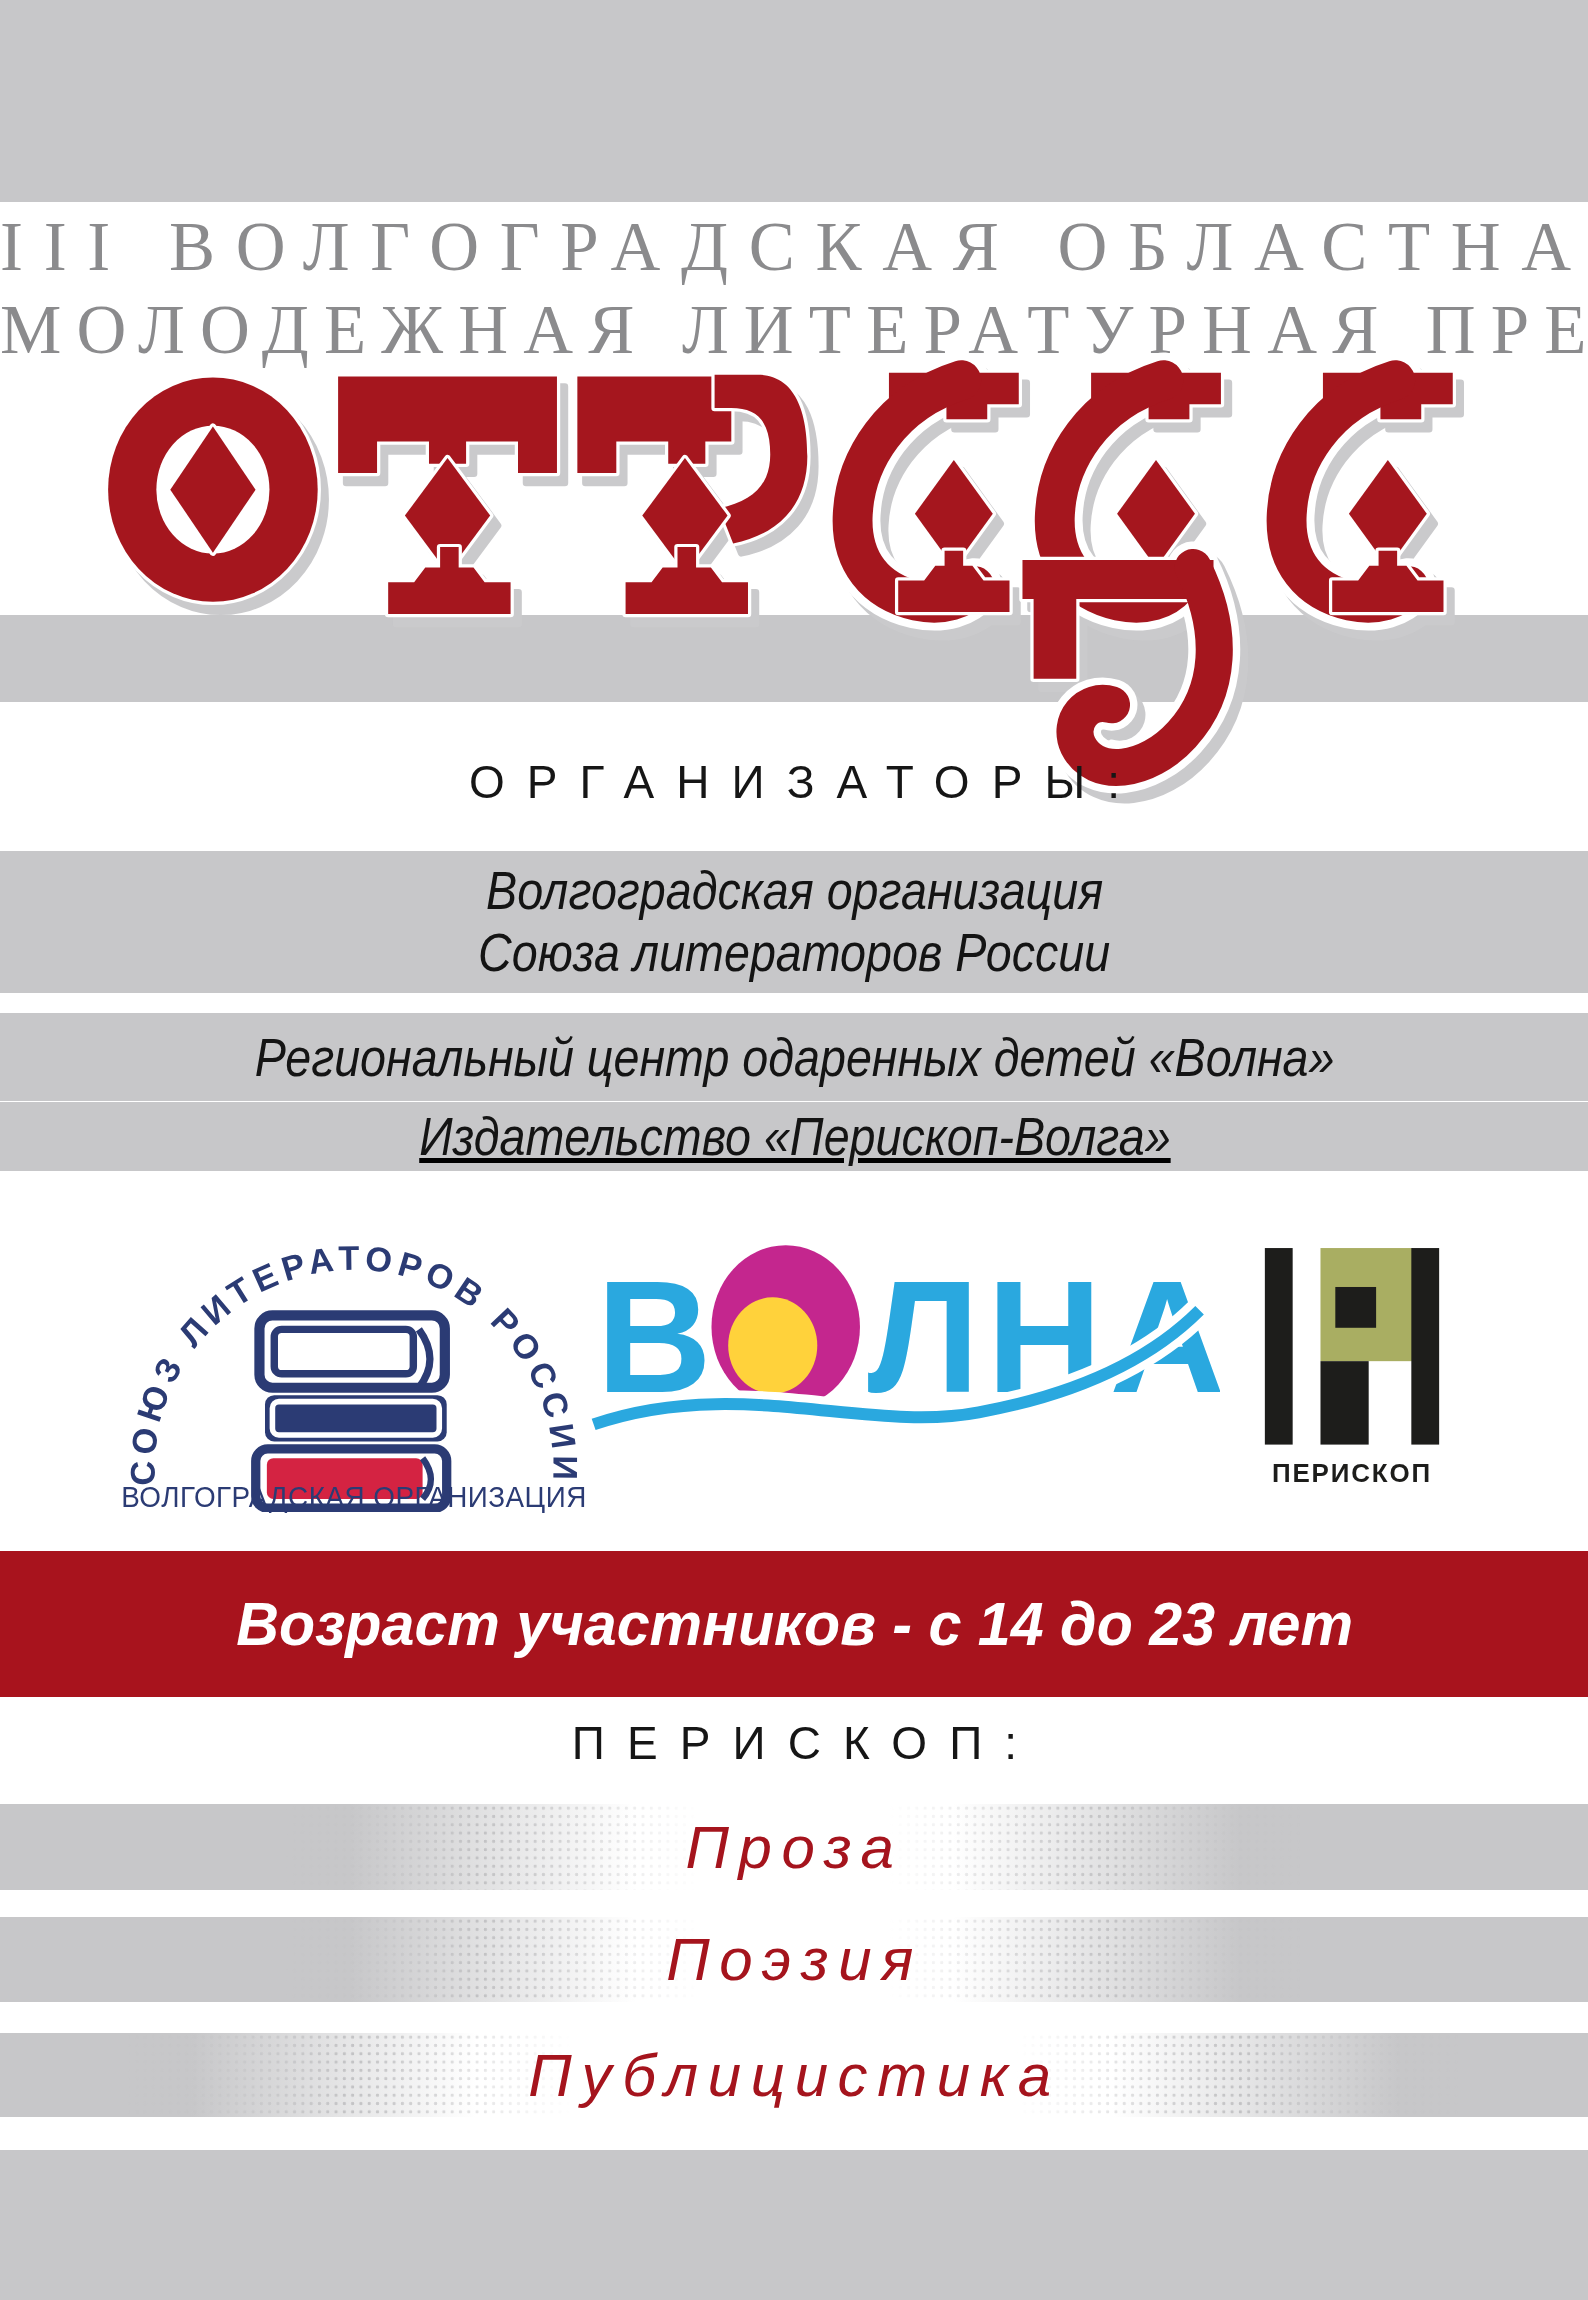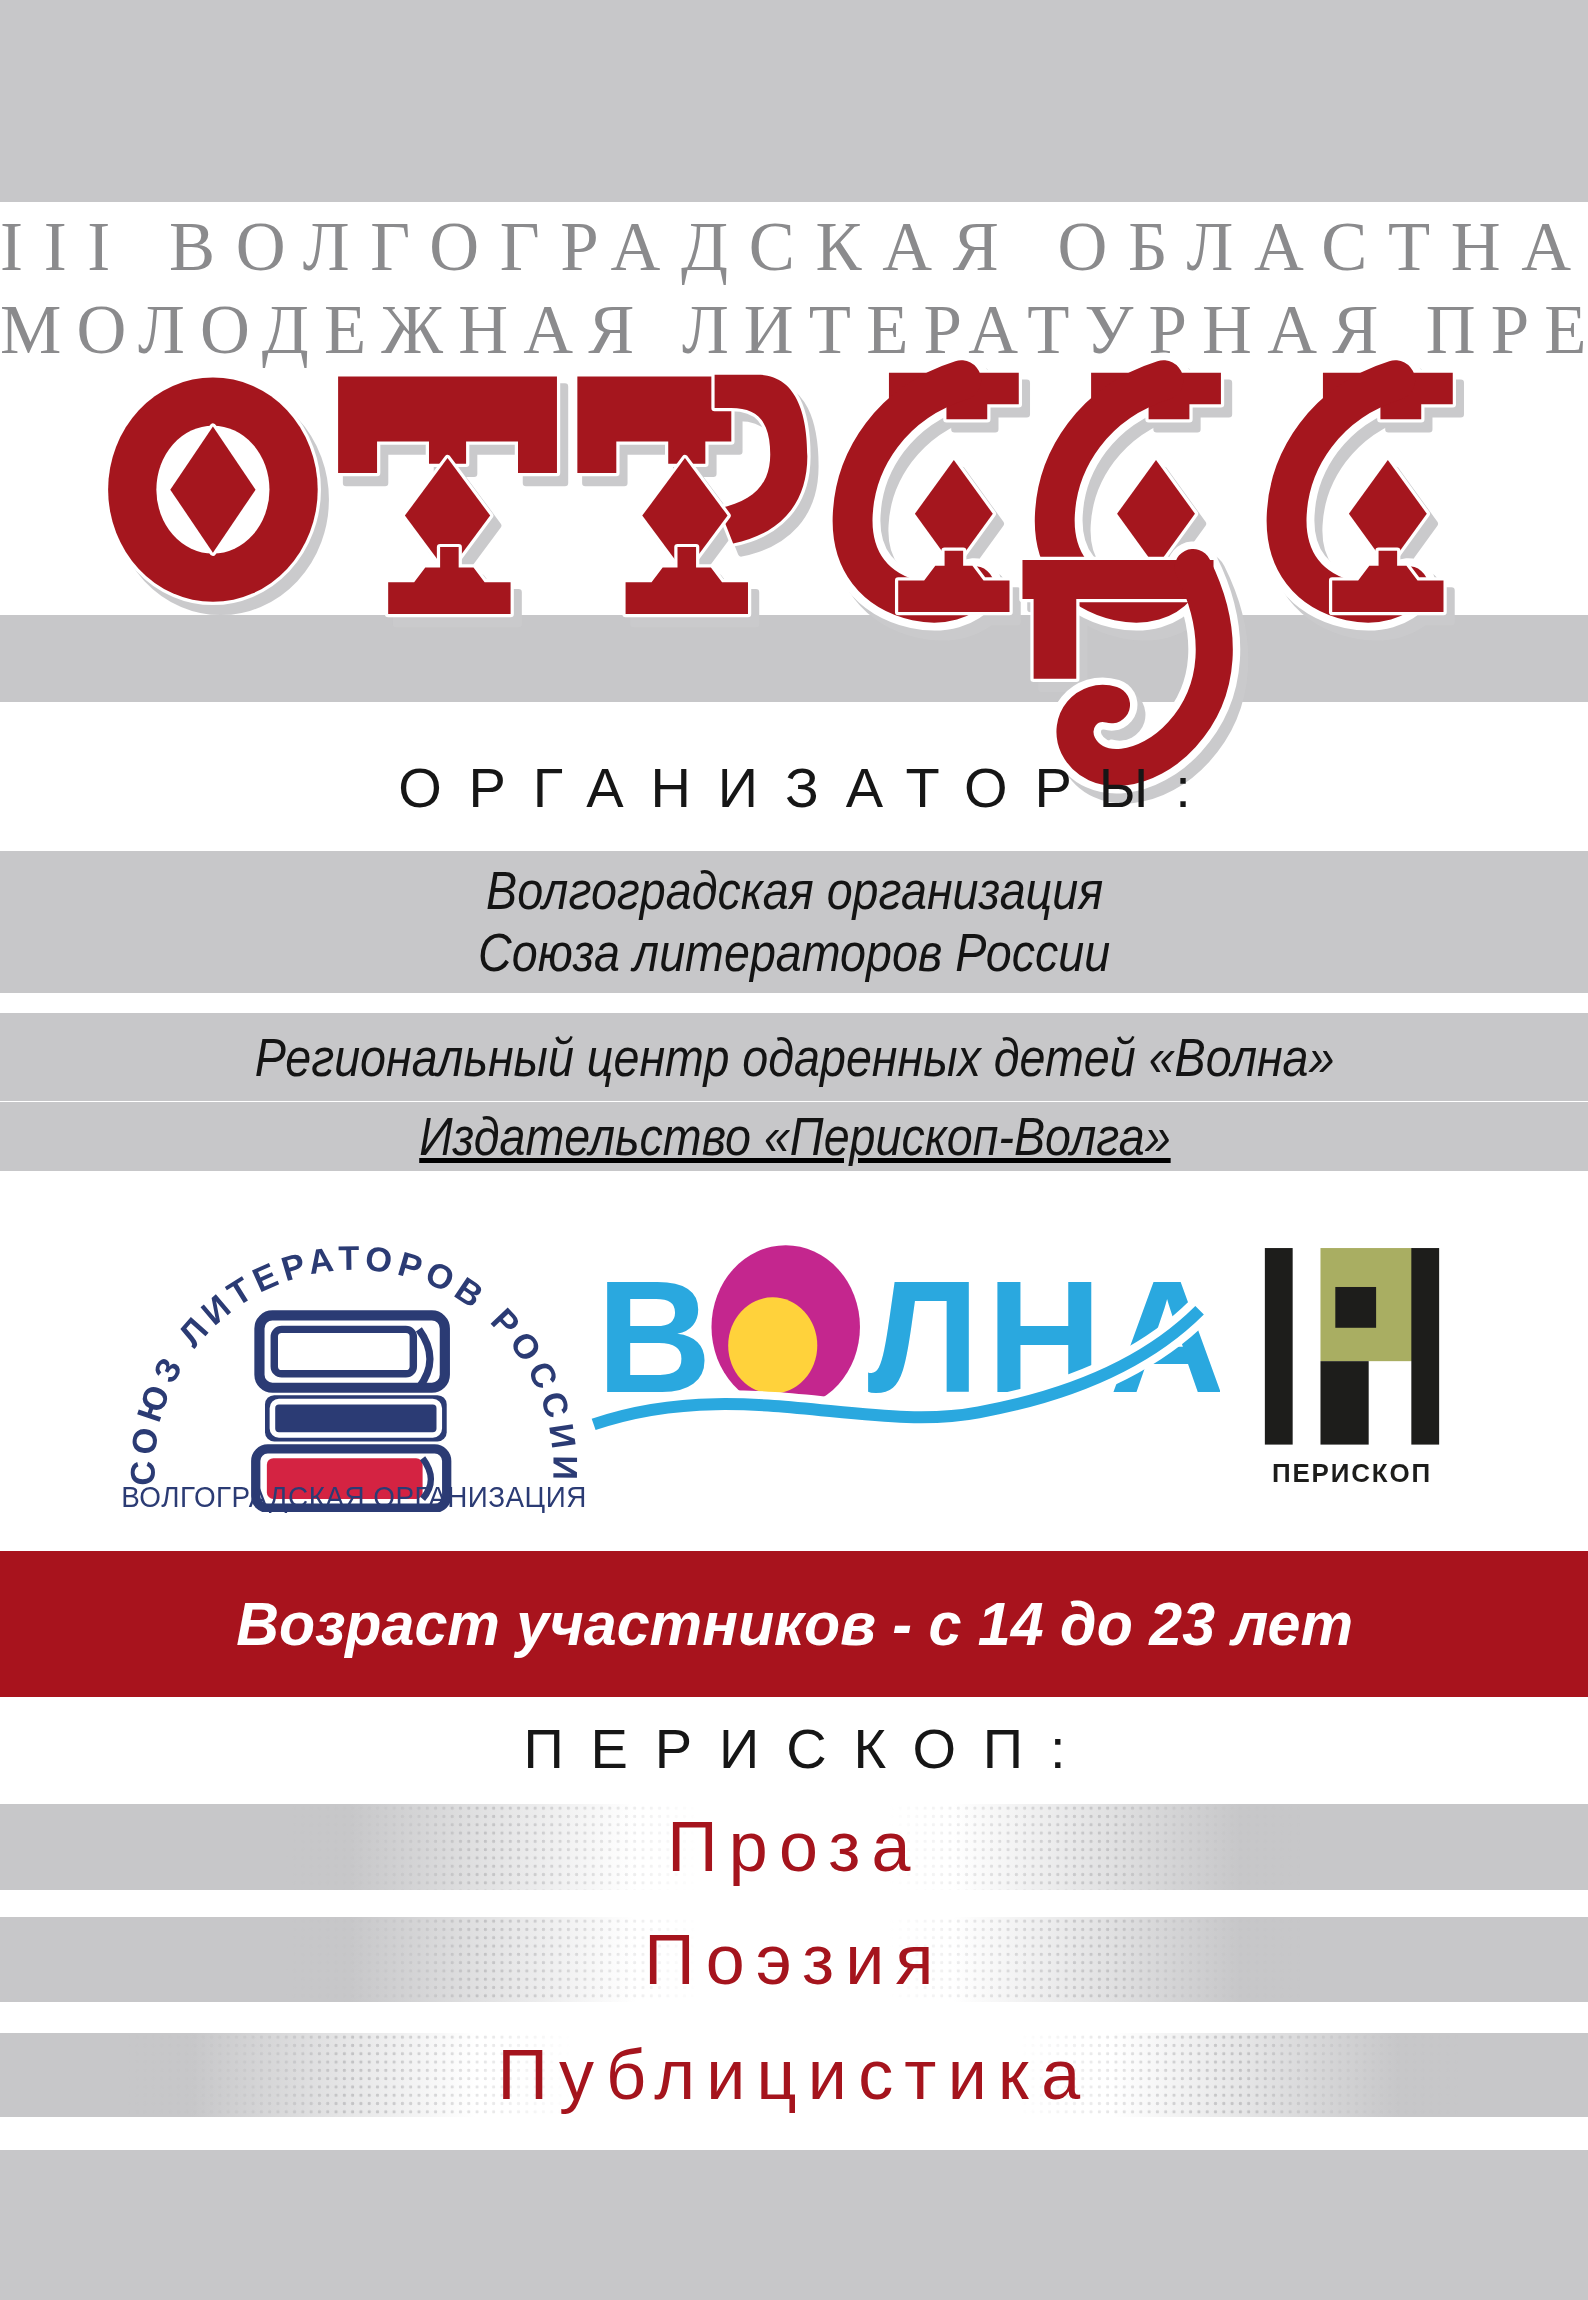--- a/index.html
+++ b/index.html
@@ -22,21 +22,21 @@
   .otrada-svg{filter:drop-shadow(8.3px 10.2px 0 #CACACC);overflow:visible;}
   .rd{fill:#A5161E;stroke:#FFFFFF;stroke-width:7;paint-order:stroke;stroke-linejoin:round;}
   .wh{fill:#FFFFFF;}
   .sw-out{fill:none;stroke:#FFFFFF;stroke-width:60;stroke-linecap:round;}
   .sw{fill:none;stroke:#A5161E;stroke-width:43;stroke-linecap:round;}
   .tl-out{fill:none;stroke:#FFFFFF;stroke-width:56;stroke-linecap:round;}
   .tl{fill:none;stroke:#A5161E;stroke-width:40;stroke-linecap:round;}
   .sr-text{position:absolute;left:0;top:0;opacity:0;pointer-events:none;font-size:11px;}
 
   .heading{position:absolute;left:0;width:100%;text-align:center;color:#161616;
-    font-size:56px;letter-spacing:.48em;white-space:nowrap;padding-left:.48em;box-sizing:border-box;}
+    font-size:46px;letter-spacing:.48em;white-space:nowrap;padding-left:.48em;box-sizing:border-box;}
   #org-heading{top:755px;}
   #nom-heading{top:1716px;}
 
   .center-col{display:flex;flex-direction:column;align-items:center;justify-content:center;}
   .org-line{font-style:italic;color:#141414;font-size:53px;line-height:62px;
     transform:scaleX(.88);white-space:nowrap;}
   .org-line-single{font-style:italic;color:#141414;font-size:53px;
     transform:scaleX(.88);white-space:nowrap;}
 
   #logo-slr{position:absolute;left:100px;top:1206px;width:508px;height:327px;}
@@ -56,21 +56,21 @@
     background:radial-gradient(circle,#C2C2C4 1.5px,transparent 1.9px);background-size:8.3px 8.3px;
     -webkit-mask:linear-gradient(90deg,transparent 18%,#000 30%,transparent 44%,transparent 56%,#000 70%,transparent 82%);
     mask:linear-gradient(90deg,transparent 18%,#000 30%,transparent 44%,transparent 56%,#000 70%,transparent 82%);}
   #nom1{top:1804px;height:86px;}
   #nom2{top:1917px;height:85px;}
   #nom3{top:2033px;height:84px;
     background:linear-gradient(90deg,#C7C7C9 0%,#C7C7C9 12%,#FFFFFF 30%,#FFFFFF 70%,#C7C7C9 88%,#C7C7C9 100%);}
   #nom3::before{
     -webkit-mask:linear-gradient(90deg,transparent 8%,#000 22%,transparent 36%,transparent 64%,#000 78%,transparent 92%);
     mask:linear-gradient(90deg,transparent 8%,#000 22%,transparent 36%,transparent 64%,#000 78%,transparent 92%);}
-  .nombar span{position:relative;color:#A5141D;font-size:70px;
+  .nombar span{position:relative;font-style:italic;color:#A5141D;font-size:60px;
     letter-spacing:.16em;white-space:nowrap;z-index:1;}
 </style>
 </head>
 <body>
 
 <div id="poster">
 
   <div class="graybar" id="bar-top"></div>
   <div class="graybar" id="band-a"></div>
 

